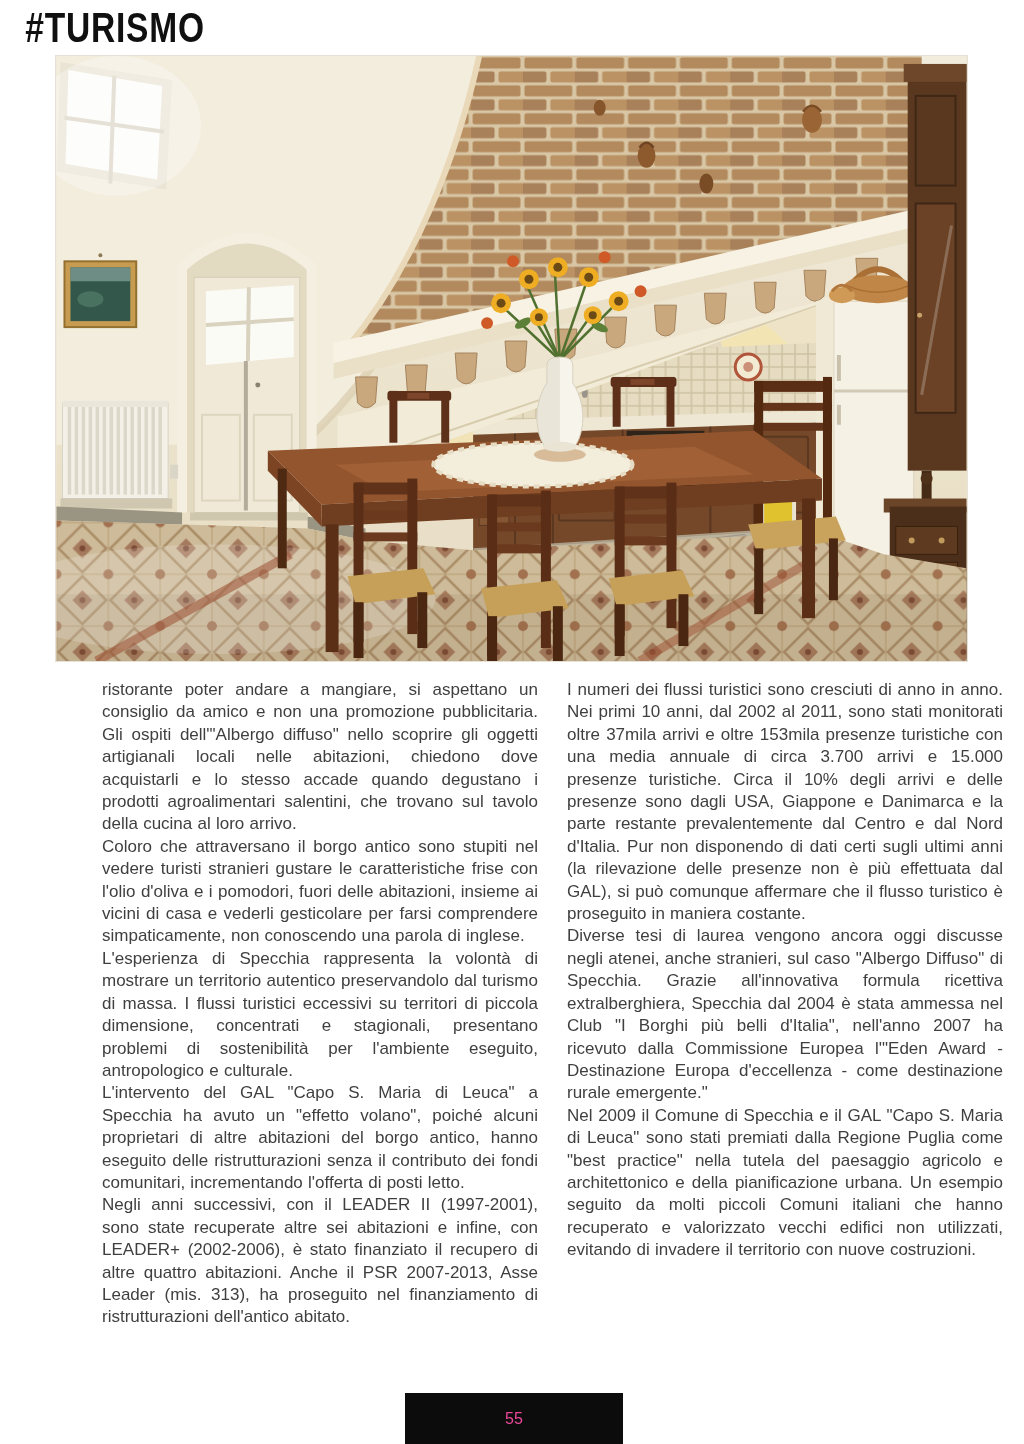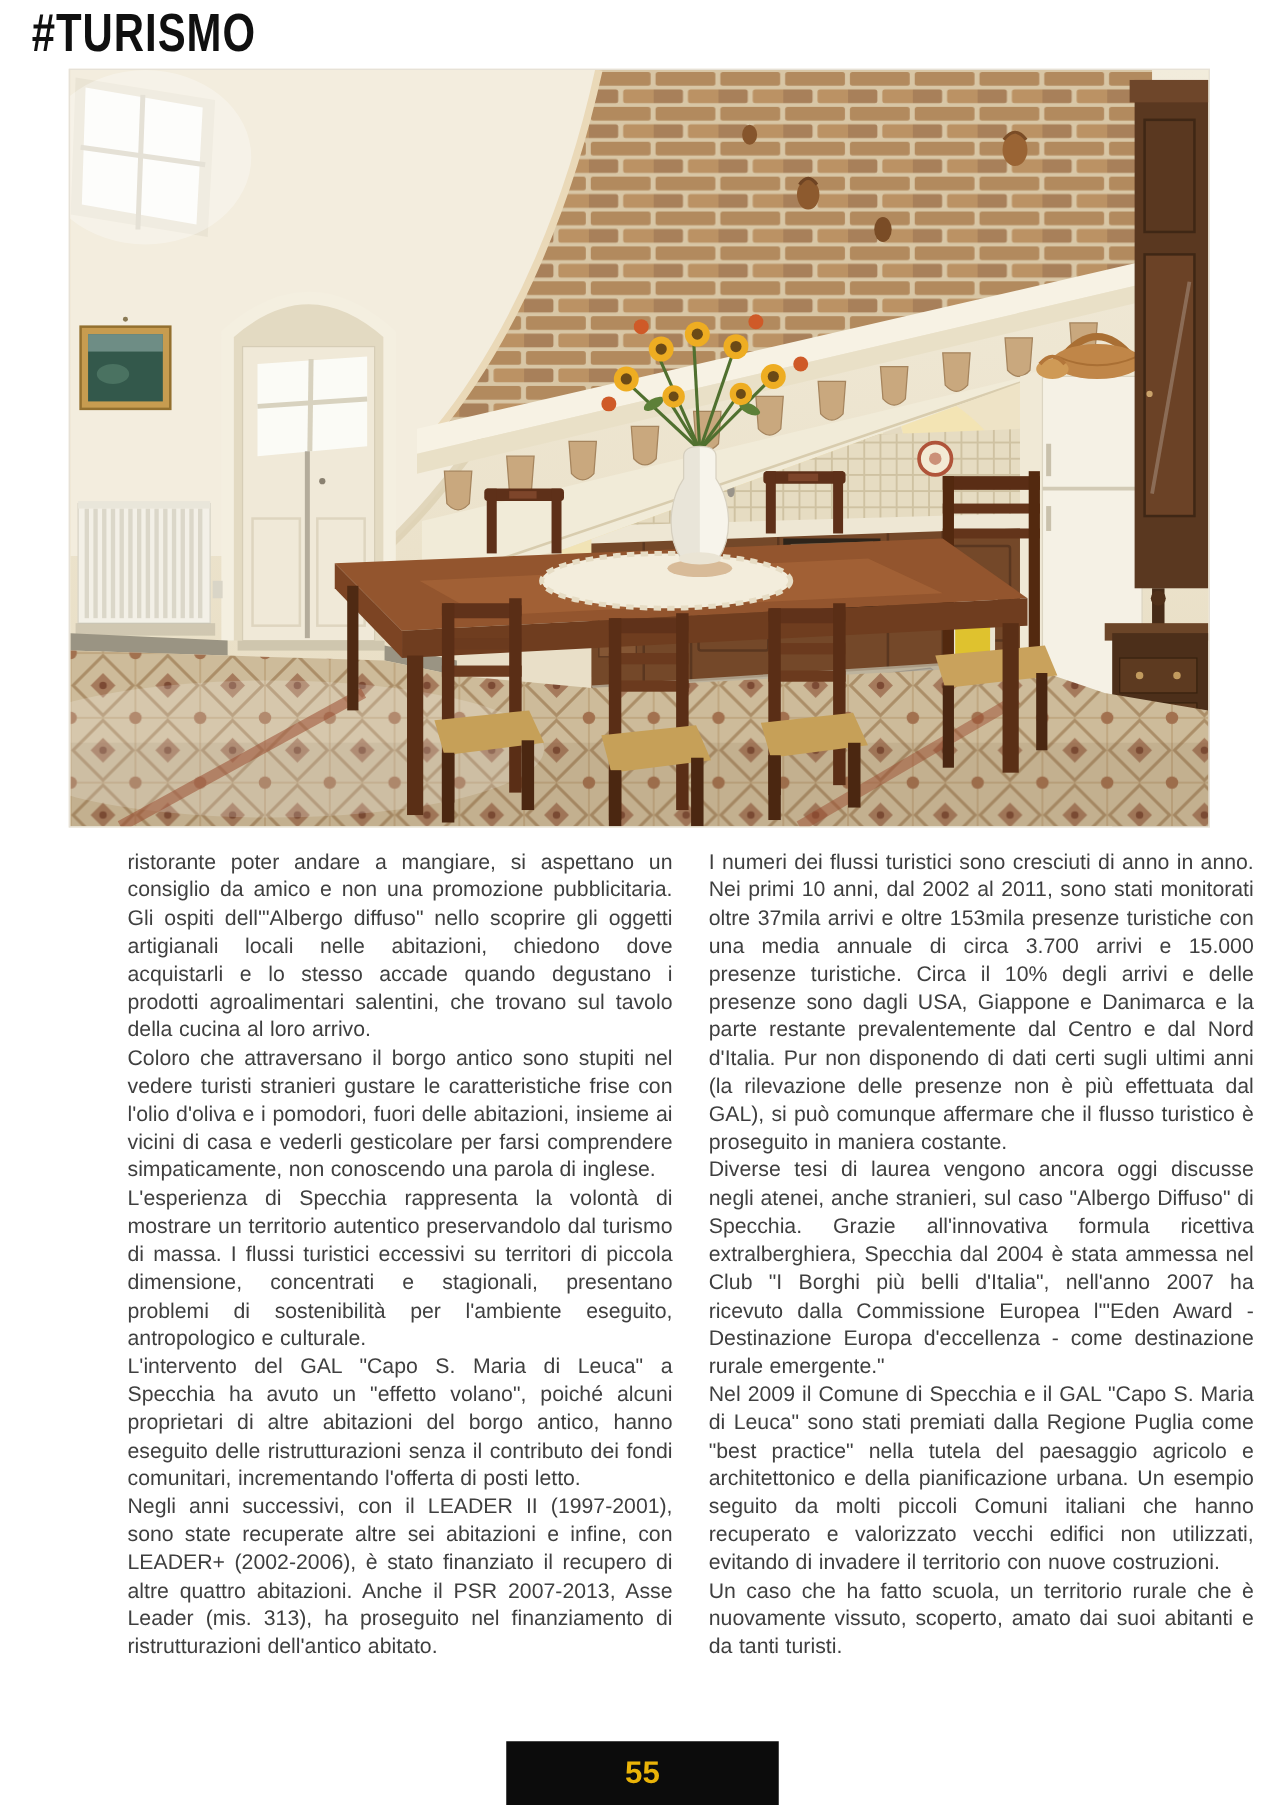--- a/index.html
+++ b/index.html
@@ -10,21 +10,21 @@
         letter-spacing:1px;color:#101010;line-height:50px;}
   .photo{position:absolute;left:55px;top:55px;width:913px;height:607px;border:1px solid #e6e1d7;
         box-sizing:border-box;background:#efe7d4;}
   .photo svg{display:block;width:100%;height:100%;}
   .columns{position:absolute;left:62px;top:679px;width:901px;display:flex;gap:29px;margin-left:40px;}
   .col{width:436px;}
   .col p{margin:0;text-align:justify;font-size:17px;line-height:22.4px;color:#3f3f3f;
         word-spacing:.5px;}
   .pagebar{position:absolute;left:405px;top:1393px;width:218px;height:51px;background:#0c0c0c;
         display:flex;align-items:center;justify-content:center;}
-  .pagebar span{color:#eab308;font-size:25px;font-weight:700;}
+  .pagebar span{color:#ec4899;font-size:16px;font-weight:400;}
 </style>
 </head>
 <body>
 
 <div class="page">
 
   <div class="masthead">
     <span>#TURISMO</span>
   </div>
 
@@ -380,21 +380,20 @@
       <p>ristorante poter andare a mangiare, si aspettano un consiglio da amico e non una promozione pubblicitaria. Gli ospiti dell'"Albergo diffuso" nello scoprire gli oggetti artigianali locali nelle abitazioni, chiedono dove acquistarli e lo stesso accade quando degustano i prodotti agroalimentari salentini, che trovano sul tavolo della cucina al loro arrivo.</p>
       <p>Coloro che attraversano il borgo antico sono stupiti nel vedere turisti stranieri gustare le caratteristiche frise con l'olio d'oliva e i pomodori, fuori delle abitazioni, insieme ai vicini di casa e vederli gesticolare per farsi comprendere simpaticamente, non conoscendo una parola di inglese.</p>
       <p>L'esperienza di Specchia rappresenta la volontà di mostrare un territorio autentico preservandolo dal turismo di massa. I flussi turistici eccessivi su territori di piccola dimensione, concentrati e stagionali, presentano problemi di sostenibilità per l'ambiente eseguito, antropologico e culturale.</p>
       <p>L'intervento del GAL "Capo S. Maria di Leuca" a Specchia ha avuto un "effetto volano", poiché alcuni proprietari di altre abitazioni del borgo antico, hanno eseguito delle ristrutturazioni senza il contributo dei fondi comunitari, incrementando l'offerta di posti letto.</p>
       <p>Negli anni successivi, con il LEADER II (1997-2001), sono state recuperate altre sei abitazioni e infine, con LEADER+ (2002-2006), è stato finanziato il recupero di altre quattro abitazioni. Anche il PSR 2007-2013, Asse Leader (mis. 313), ha proseguito nel finanziamento di ristrutturazioni dell'antico abitato.</p>
     </div>
     <div class="col">
       <p>I numeri dei flussi turistici sono cresciuti di anno in anno. Nei primi 10 anni, dal 2002 al 2011, sono stati monitorati oltre 37mila arrivi e oltre 153mila presenze turistiche con una media annuale di circa 3.700 arrivi e 15.000 presenze turistiche. Circa il 10% degli arrivi e delle presenze sono dagli USA, Giappone e Danimarca e la parte restante prevalentemente dal Centro e dal Nord d'Italia. Pur non disponendo di dati certi sugli ultimi anni (la rilevazione delle presenze non è più effettuata dal GAL), si può comunque affermare che il flusso turistico è proseguito in maniera costante.</p>
       <p>Diverse tesi di laurea vengono ancora oggi discusse negli atenei, anche stranieri, sul caso "Albergo Diffuso" di Specchia. Grazie all'innovativa formula ricettiva extralberghiera, Specchia dal 2004 è stata ammessa nel Club "I Borghi più belli d'Italia", nell'anno 2007 ha ricevuto dalla Commissione Europea l'"Eden Award - Destinazione Europa d'eccellenza - come destinazione rurale emergente."</p>
       <p>Nel 2009 il Comune di Specchia e il GAL "Capo S. Maria di Leuca" sono stati premiati dalla Regione Puglia come "best practice" nella tutela del paesaggio agricolo e architettonico e della pianificazione urbana. Un esempio seguito da molti piccoli Comuni italiani che hanno recuperato e valorizzato vecchi edifici non utilizzati, evitando di invadere il territorio con nuove costruzioni.</p>
-      <p>Un caso che ha fatto scuola, un territorio rurale che è nuovamente vissuto, scoperto, amato dai suoi abitanti e da tanti turisti.</p>
     </div>
   </div>
 
   <div class="pagebar">
     <span>55</span>
   </div>
 
 </div>
 
 </body></html>

